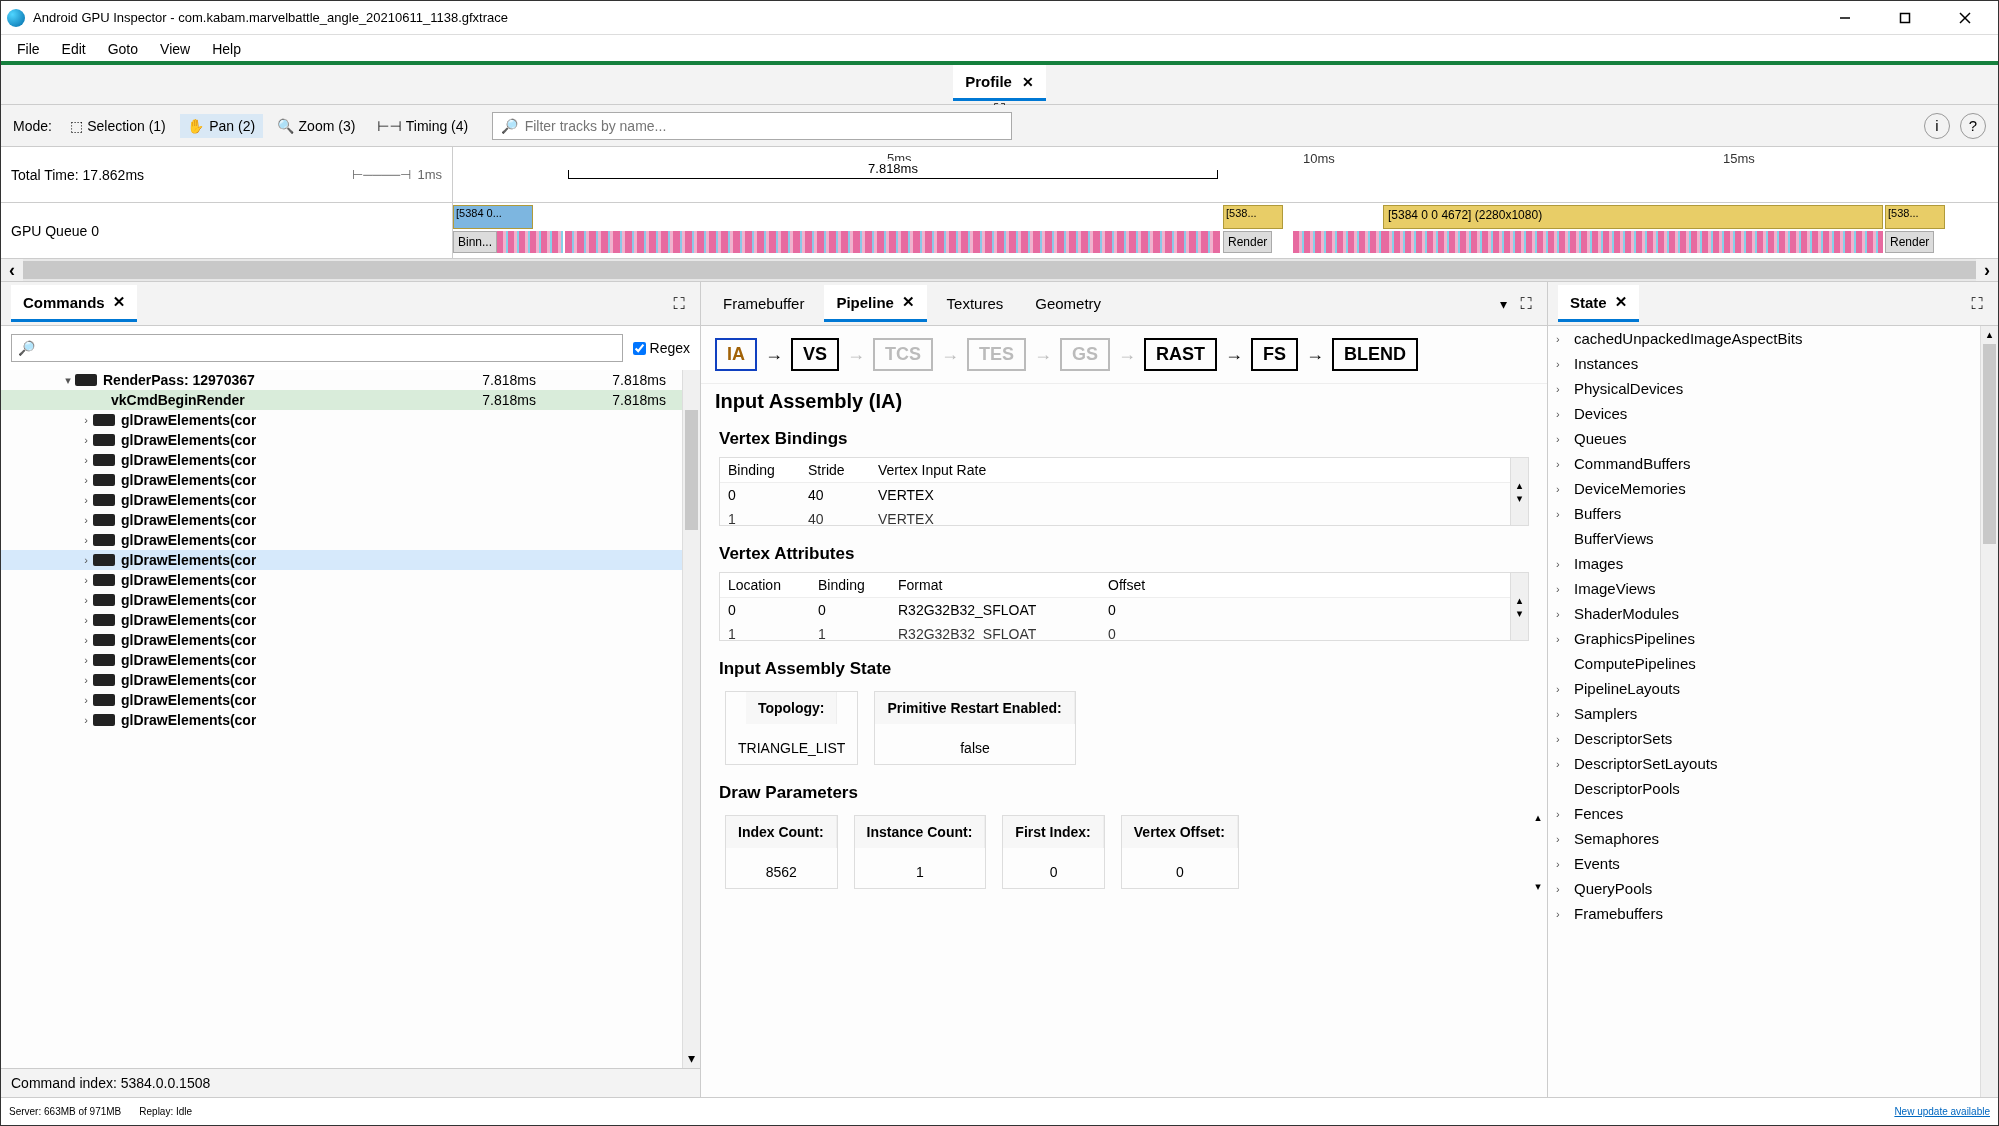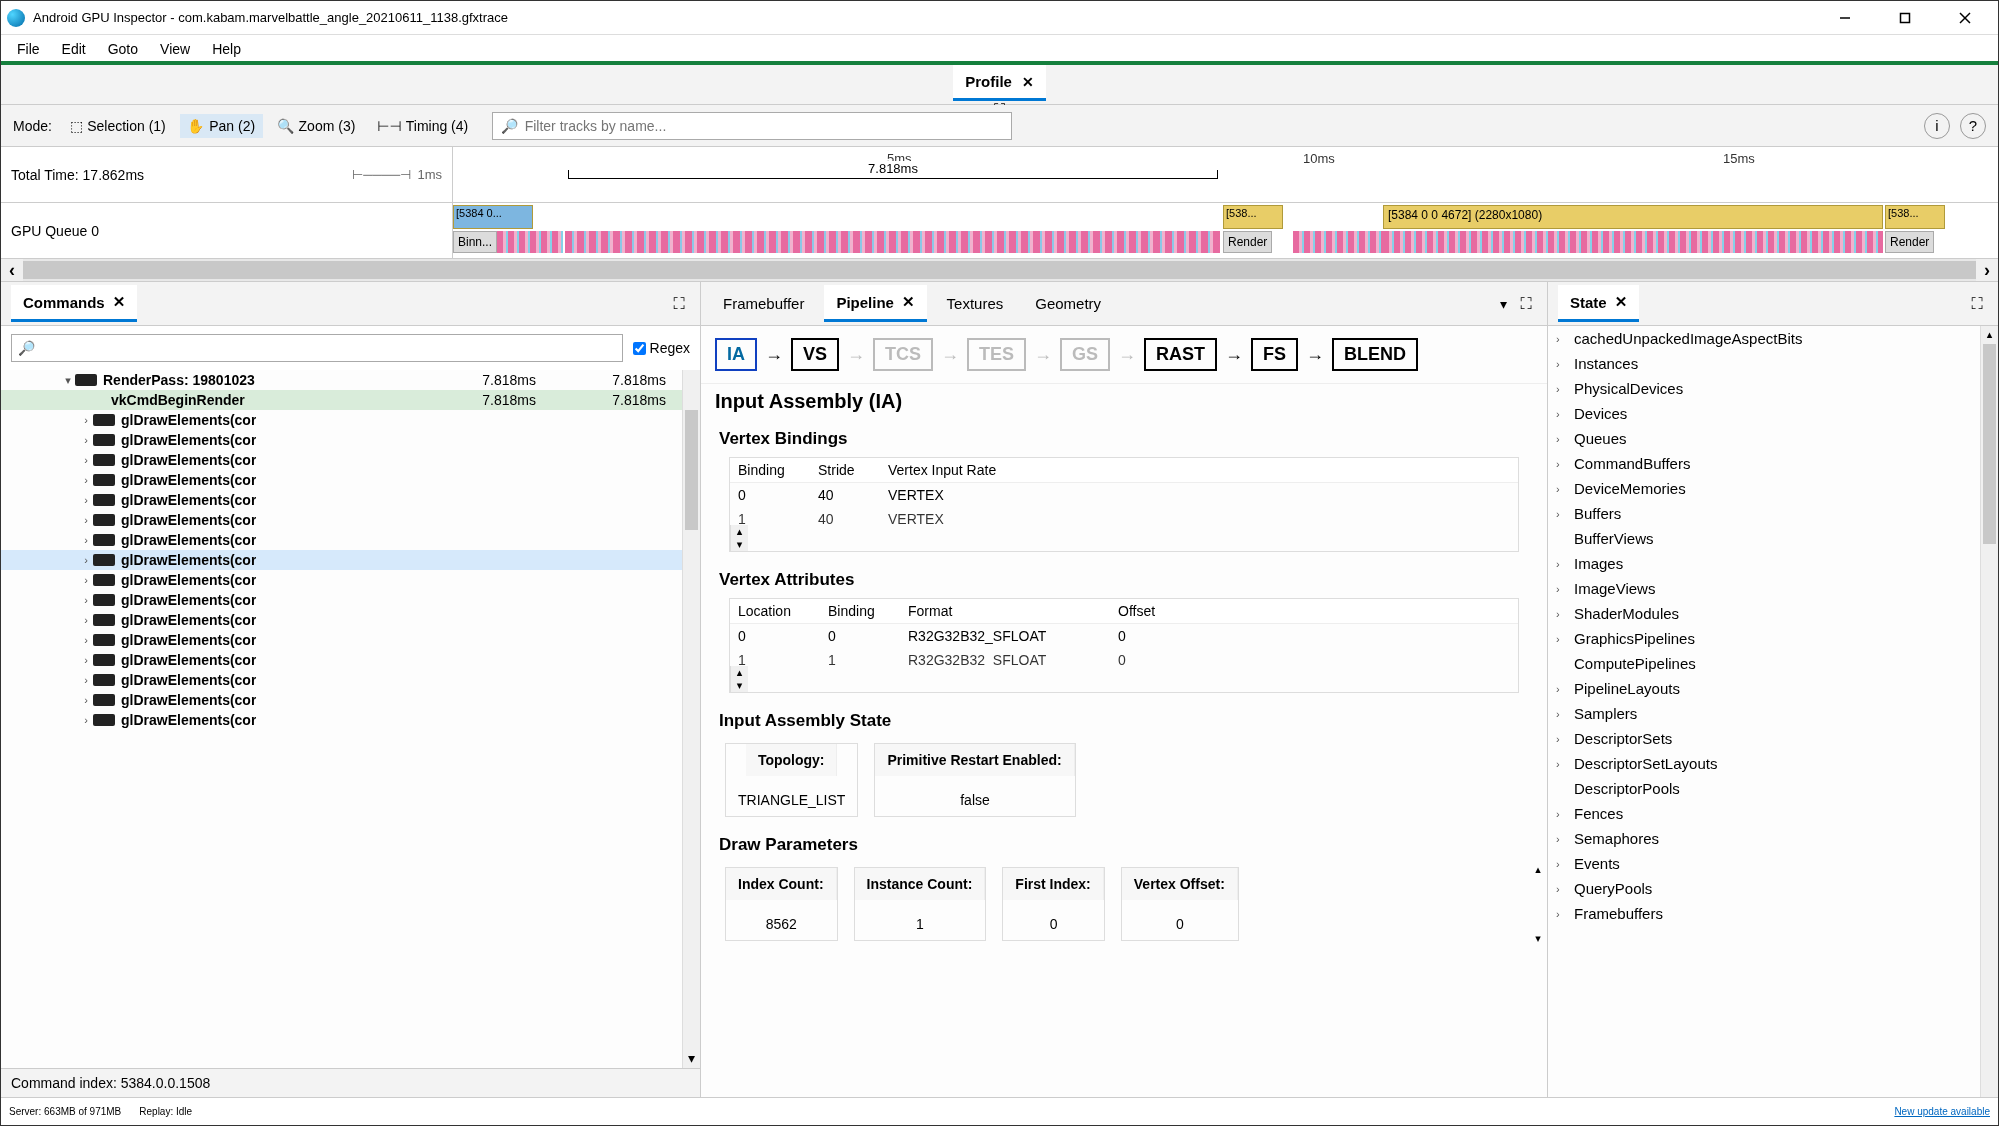--- a/index.html
+++ b/index.html
@@ -86,27 +86,27 @@
 .tree-row .bold { font-weight:700; }
 .tree-row .col-gpu { margin-left:auto; width:140px; text-align:right; }
 .tree-row .col-wall { width:140px; text-align:right; padding-right:10px; }
 .cmd-footer { padding:6px 10px; background:#f3f3f3; border-top:1px solid #ccc; font-size:14px; }
 .scroll-y { width:18px; background:#f0f0f0; border-left:1px solid #ddd; position:relative; }
 .scroll-y .thumb { position:absolute; left:2px; right:2px; background:#c8c8c8; }
 
 
 .pipe-box { border:2px solid #000; padding:4px 10px; font-weight:700; font-size:18px; display:inline-flex; }
 .pipe-box.inactive { border-color:#bbb; color:#bbb; }
-.pipe-box.selected { border-color:#1040c0; color:#0369a1; }
+.pipe-box.selected { border-color:#1040c0; color:#a16207; }
 .pipe-row { display:flex; align-items:center; gap:8px; padding:12px 14px; border-bottom:1px solid #eee; }
 .arrow { font-weight:700; font-size:18px; }
 .arrow.inactive { color:#bbb; }
 .section-h { font-weight:700; font-size:20px; padding:6px 14px; }
 .subh { font-weight:700; font-size:17px; padding:10px 18px 4px; }
-.tbl { margin:4px 28px 8px; border:1px solid #ddd;flex-direction:column; }
+.tbl { margin:4px 18px 8px; border:1px solid #ddd; }
 .tbl .thead { display:flex; background:#fff; border-bottom:1px solid #eee; font-size:14px; }
 .tbl .thead div, .tbl .trow div { padding:4px 8px; }
 .tbl .trow { display:flex; font-size:14px; }
 .tbl .scrollbtn { width:18px; background:#f0f0f0; display:flex; align-items:center; justify-content:center; border-left:1px solid #ddd; font-size:11px; }
 .kv { display:inline-flex; align-items:center; gap:8px; margin:8px; border:1px solid #ddd;flex-direction:column; }
 .kv .k { padding:8px 12px; font-weight:700; background:#f7f7f7; border-right:1px solid #eee; }
 .kv .v { padding:8px 12px; }
 .kvrow { margin:0 16px; display:flex; flex-wrap:wrap; }
 
 
@@ -270,21 +270,21 @@
         <label class="cmd-regex">
           <input type="checkbox" checked="" style="">
           <span>Regex</span>
         </label>
       </div>
       <div style="flex:1; display:flex; min-height:0;">
         <div class="panel-body" style="flex:1;" id="cmd-tree">
             <div class="tree-row" style="padding-left: 60px;">
               <span class="toggle">▾</span>
               <span class="badge"></span>
-              <span class="name bold">RenderPass: 19801023</span>
+              <span class="name bold">RenderPass: 12970367</span>
               <span class="col-gpu">7.818ms</span>
               <span class="col-wall">7.818ms</span>
             </div>
             <div class="tree-row selected" style="padding-left: 96px;">
               <span class="toggle"></span>
               <span class="name bold">vkCmdBeginRender</span>
               <span class="col-gpu">7.818ms</span>
               <span class="col-wall">7.818ms</span>
             </div>
             <div class="tree-row" style="padding-left: 78px;">

